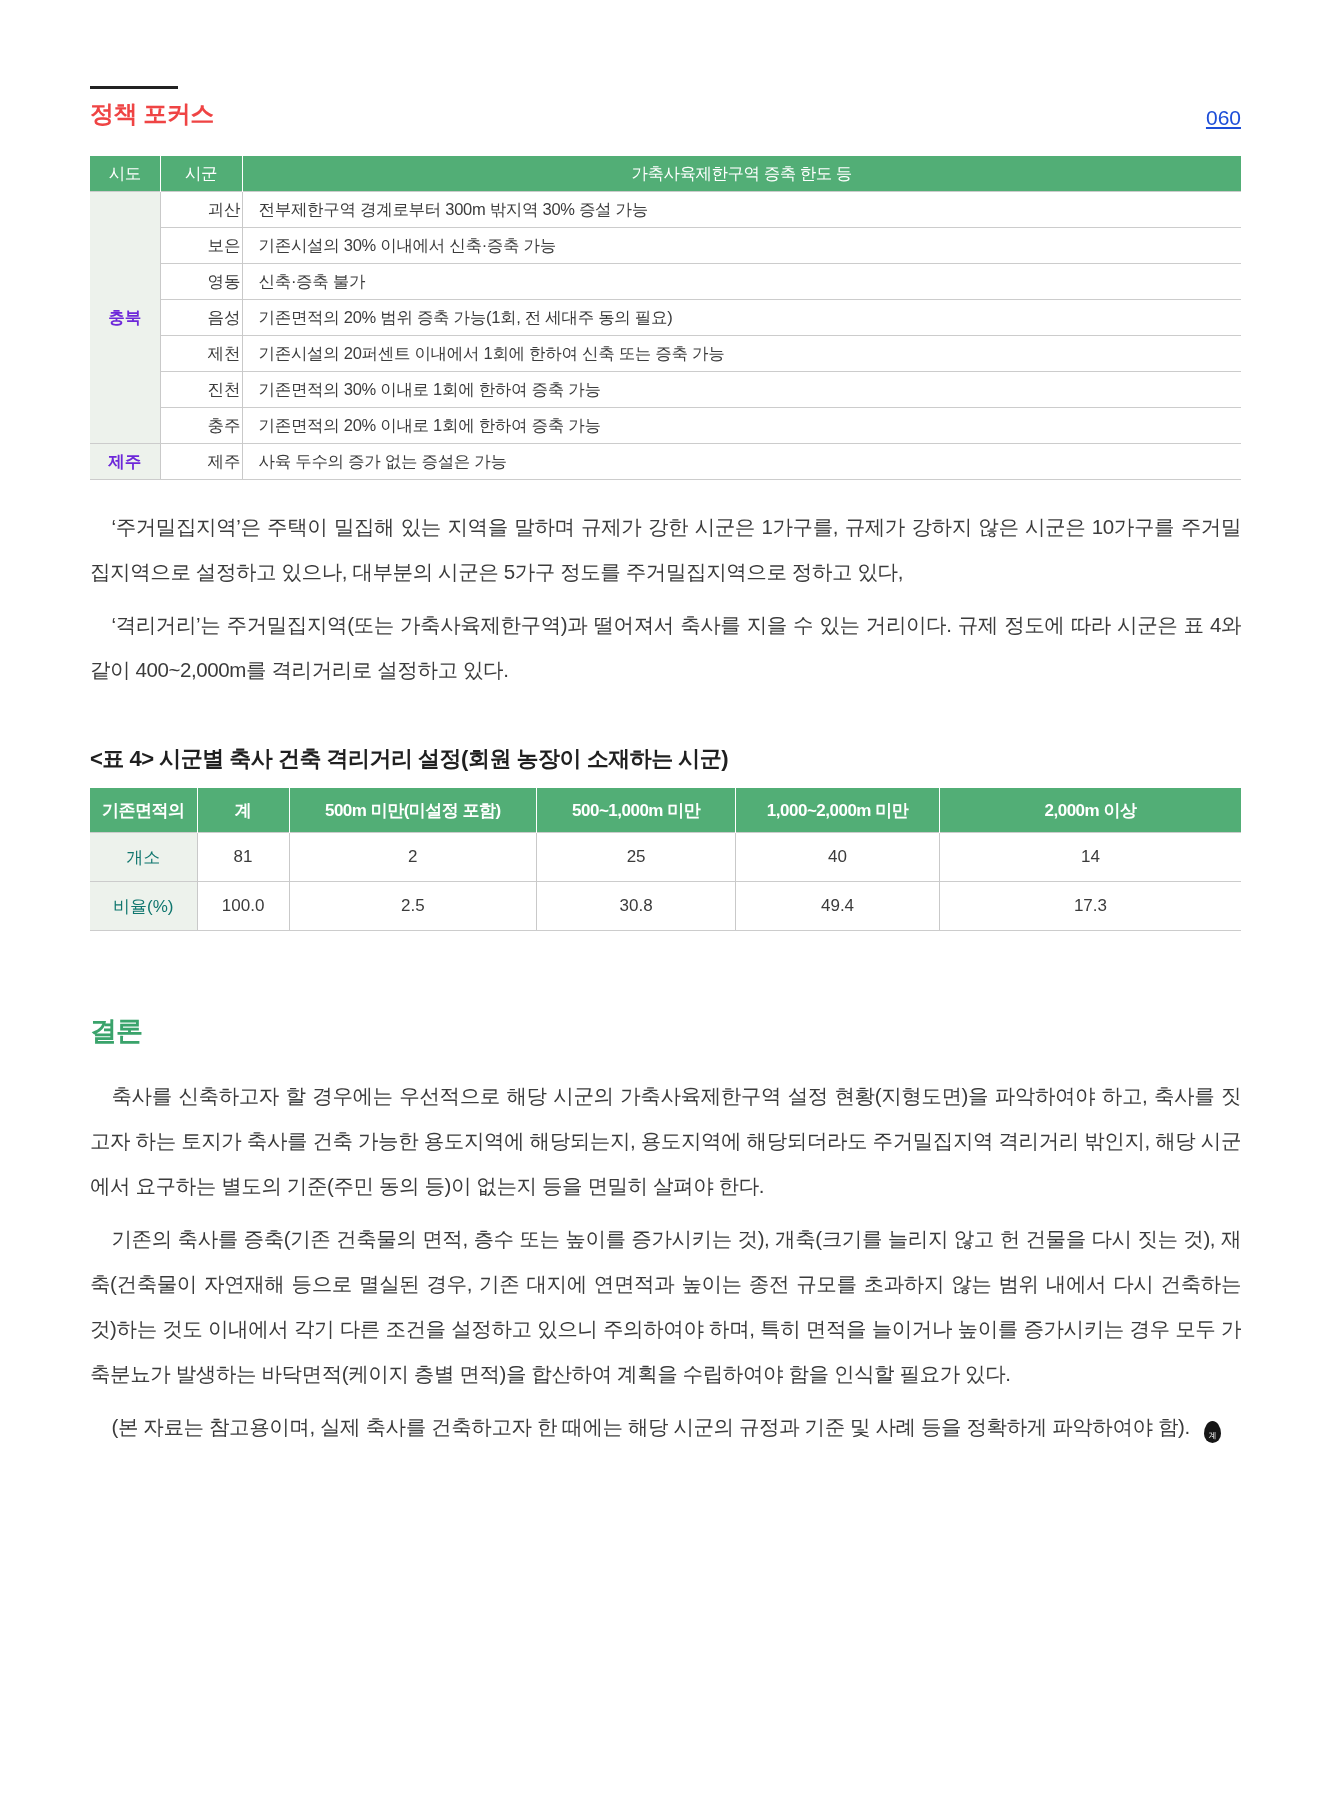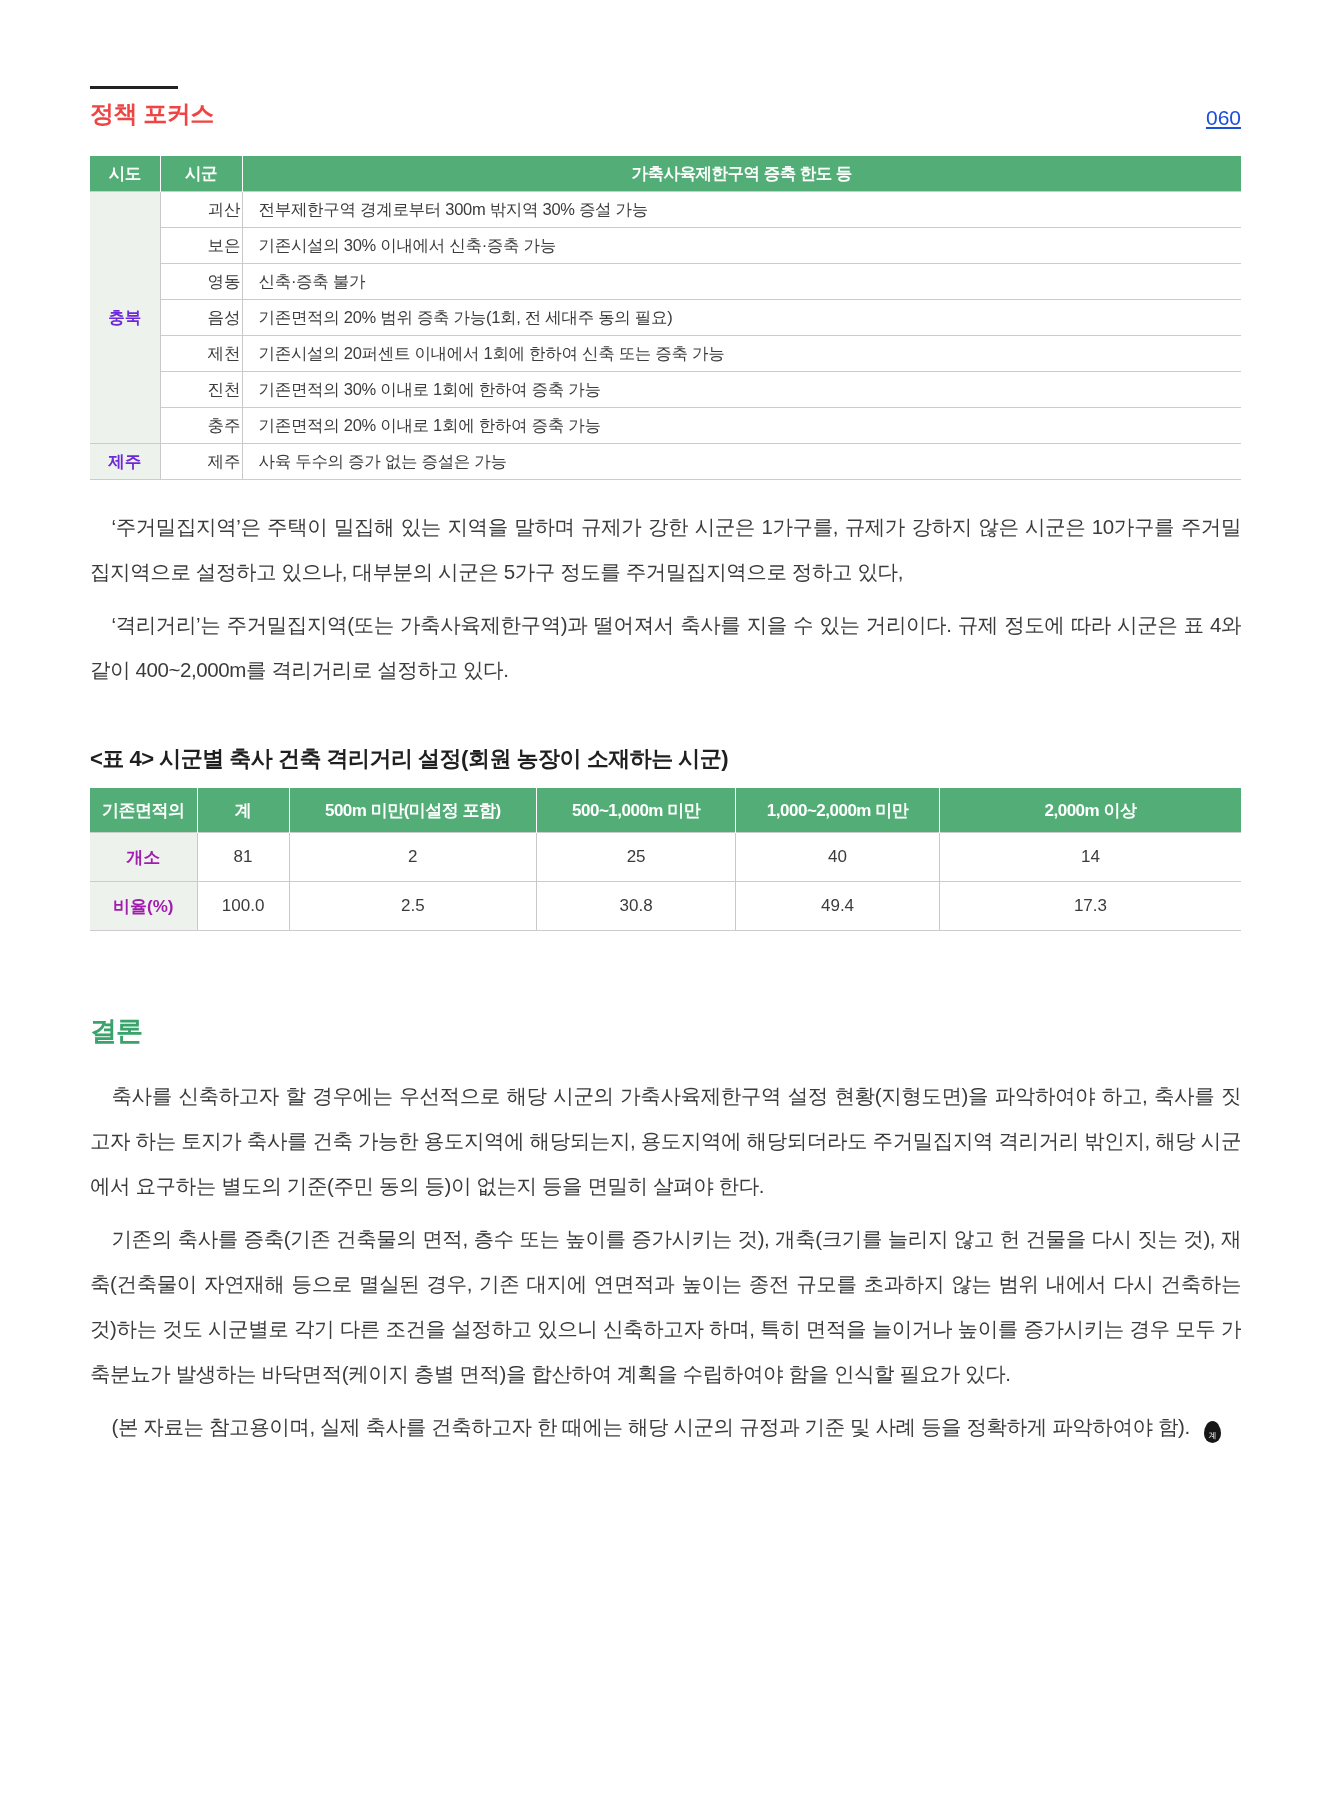--- a/index.html
+++ b/index.html
@@ -22,21 +22,21 @@
 
   
   table { border-collapse:collapse; }
   .t1 {
     margin:26px 90px 0 90px; width:1151px;
     font-size:16.5px; table-layout:fixed;
   }
   .t1 col.c-sido  { width:70px; }
   .t1 col.c-sigun { width:82px; }
   .t1 th {
-    background:#52ae76; color:#ffffff; font-weight:bold;
+    background:#52ae76; color:#ffffff; font-weight:normal;
     height:33px; border-left:1px solid #ffffff; letter-spacing:-0.5px;
   }
   .t1 th:first-child { border-left:none; }
   .t1 td { height:33px; border-top:1px solid #cccccc; border-left:1px solid #c9c9c9; }
   .t1 tbody tr:last-child td, .t1 td[rowspan] { border-bottom:1px solid #cccccc; }
   .t1 td.sido  { background:#edf2ec; font-weight:bold; text-align:center; border-left:none; color:#6d28d9; }
   .t1 td.sigun { text-align:right; }
   .t1 td.detail { padding-left:16px; letter-spacing:-0.3px; }
 
   
@@ -60,21 +60,21 @@
   .t2 col.k0 { width:9.3%; }  .t2 col.k1 { width:8%; }
   .t2 col.k2 { width:21.5%; } .t2 col.k3 { width:17.3%; }
   .t2 col.k4 { width:17.7%; } .t2 col.k5 { width:26.2%; }
   .t2 th {
     background:#52ae76; color:#ffffff; font-weight:bold;
     height:42px; border-left:1px solid #ffffff; letter-spacing:-0.5px;
   }
   .t2 th:first-child { border-left:none; }
   .t2 td { height:46px; border-top:1px solid #cccccc; border-left:1px solid #c9c9c9; }
   .t2 tbody tr:last-child td { border-bottom:1px solid #cccccc; }
-  .t2 td.rowlabel { background:#edf2ec; font-weight:bold; border-left:none; color:#a21caf; }
+  .t2 td.rowlabel { background:#edf2ec; font-weight:normal; border-left:none; color:#0f766e; }
 
   
   .egg {
     display:inline-block; vertical-align:-4px; margin-left:9px;
     width:17px; height:22px; background:#161616;
     border-radius:50% 50% 50% 50% / 58% 58% 42% 42%;
     color:#ffffff; text-align:center; box-sizing:border-box; padding-top:3px;
   }
   .egg .egg-text {
     display:block; width:9px; margin:0 auto;
@@ -184,19 +184,19 @@
         <td>2.5</td>
         <td>30.8</td>
         <td>49.4</td>
         <td>17.3</td>
       </tr>
     </tbody>
   </table>
 
   <h2 class="section-title">결론</h2>
   <p class="body-par">축사를 신축하고자 할 경우에는 우선적으로 해당 시군의 가축사육제한구역 설정 현황(지형도면)을 파악하여야 하고, 축사를 짓고자 하는 토지가 축사를 건축 가능한 용도지역에 해당되는지, 용도지역에 해당되더라도 주거밀집지역 격리거리 밖인지, 해당 시군에서 요구하는 별도의 기준(주민 동의 등)이 없는지 등을 면밀히 살펴야 한다.</p>
-  <p class="body-par">기존의 축사를 증축(기존 건축물의 면적, 층수 또는 높이를 증가시키는 것), 개축(크기를 늘리지 않고 헌 건물을 다시 짓는 것), 재축(건축물이 자연재해 등으로 멸실된 경우, 기존 대지에 연면적과 높이는 종전 규모를 초과하지 않는 범위 내에서 다시 건축하는 것)하는 것도 시군별로 각기 다른 조건을 설정하고 있으니 신축하고자 하며, 특히 면적을 늘이거나 높이를 증가시키는 경우 모두 가축분뇨가 발생하는 바닥면적(케이지 층별 면적)을 합산하여 계획을 수립하여야 함을 인식할 필요가 있다.</p>
+  <p class="body-par">기존의 축사를 증축(기존 건축물의 면적, 층수 또는 높이를 증가시키는 것), 개축(크기를 늘리지 않고 헌 건물을 다시 짓는 것), 재축(건축물이 자연재해 등으로 멸실된 경우, 기존 대지에 연면적과 높이는 종전 규모를 초과하지 않는 범위 내에서 다시 건축하는 것)하는 것도 이내에서 각기 다른 조건을 설정하고 있으니 주의하여야 하며, 특히 면적을 늘이거나 높이를 증가시키는 경우 모두 가축분뇨가 발생하는 바닥면적(케이지 층별 면적)을 합산하여 계획을 수립하여야 함을 인식할 필요가 있다.</p>
   <p class="body-par">
     <span>(본 자료는 참고용이며, 실제 축사를 건축하고자 한 때에는 해당 시군의 규정과 기준 및 사례 등을 정확하게 파악하여야 함).</span>
     <span class="egg"><span class="egg-text">양계</span></span>
   </p>
 
 </div>
 
 </body></html>

